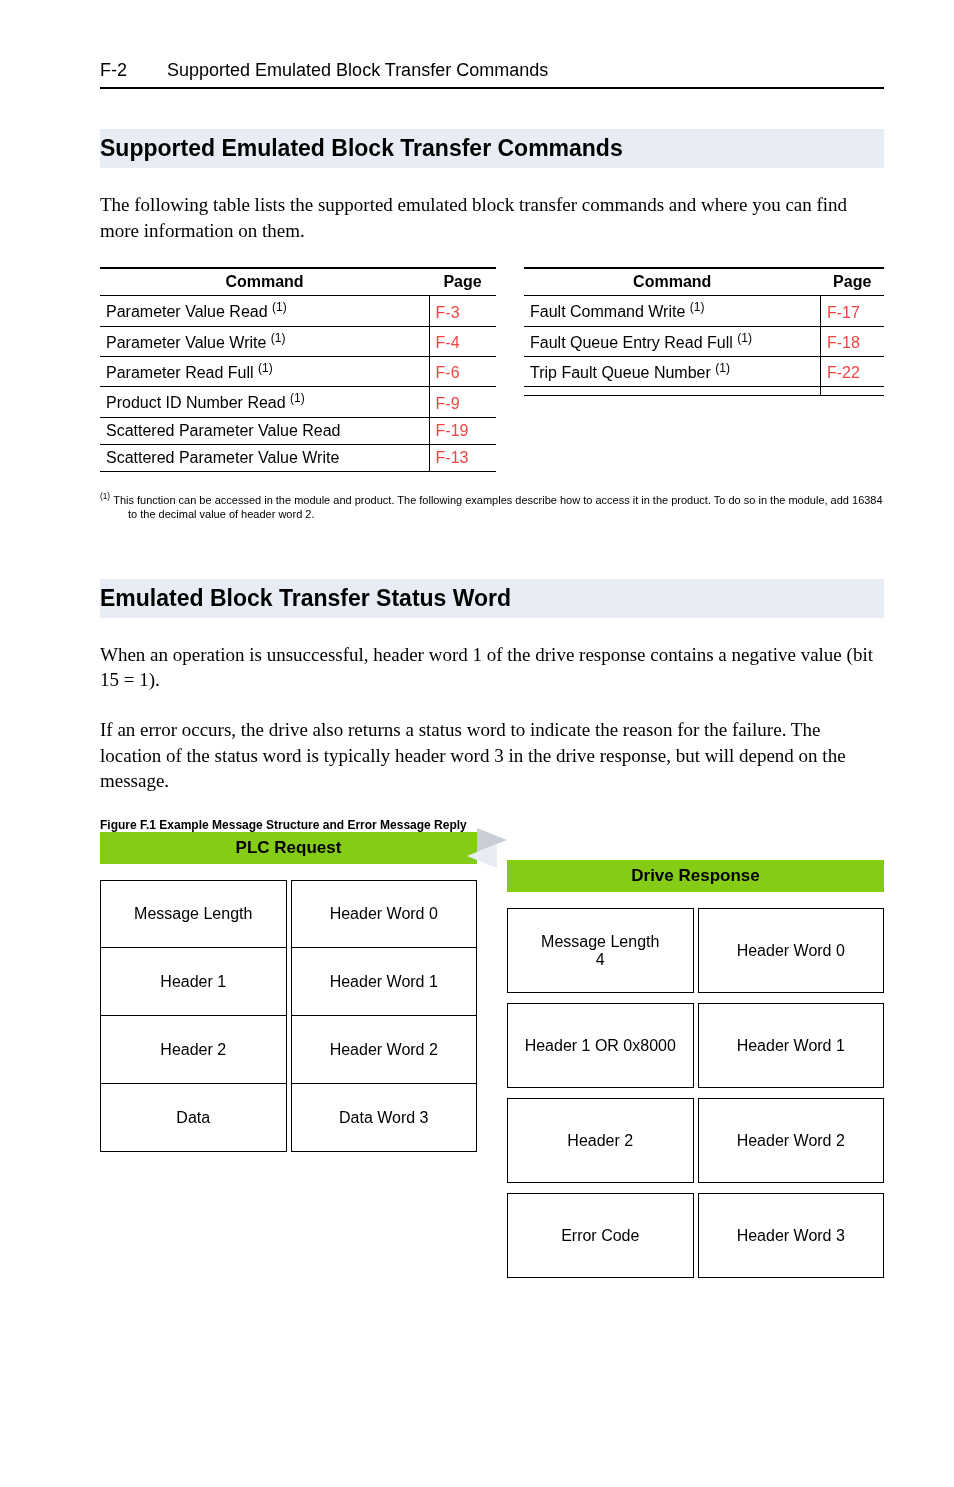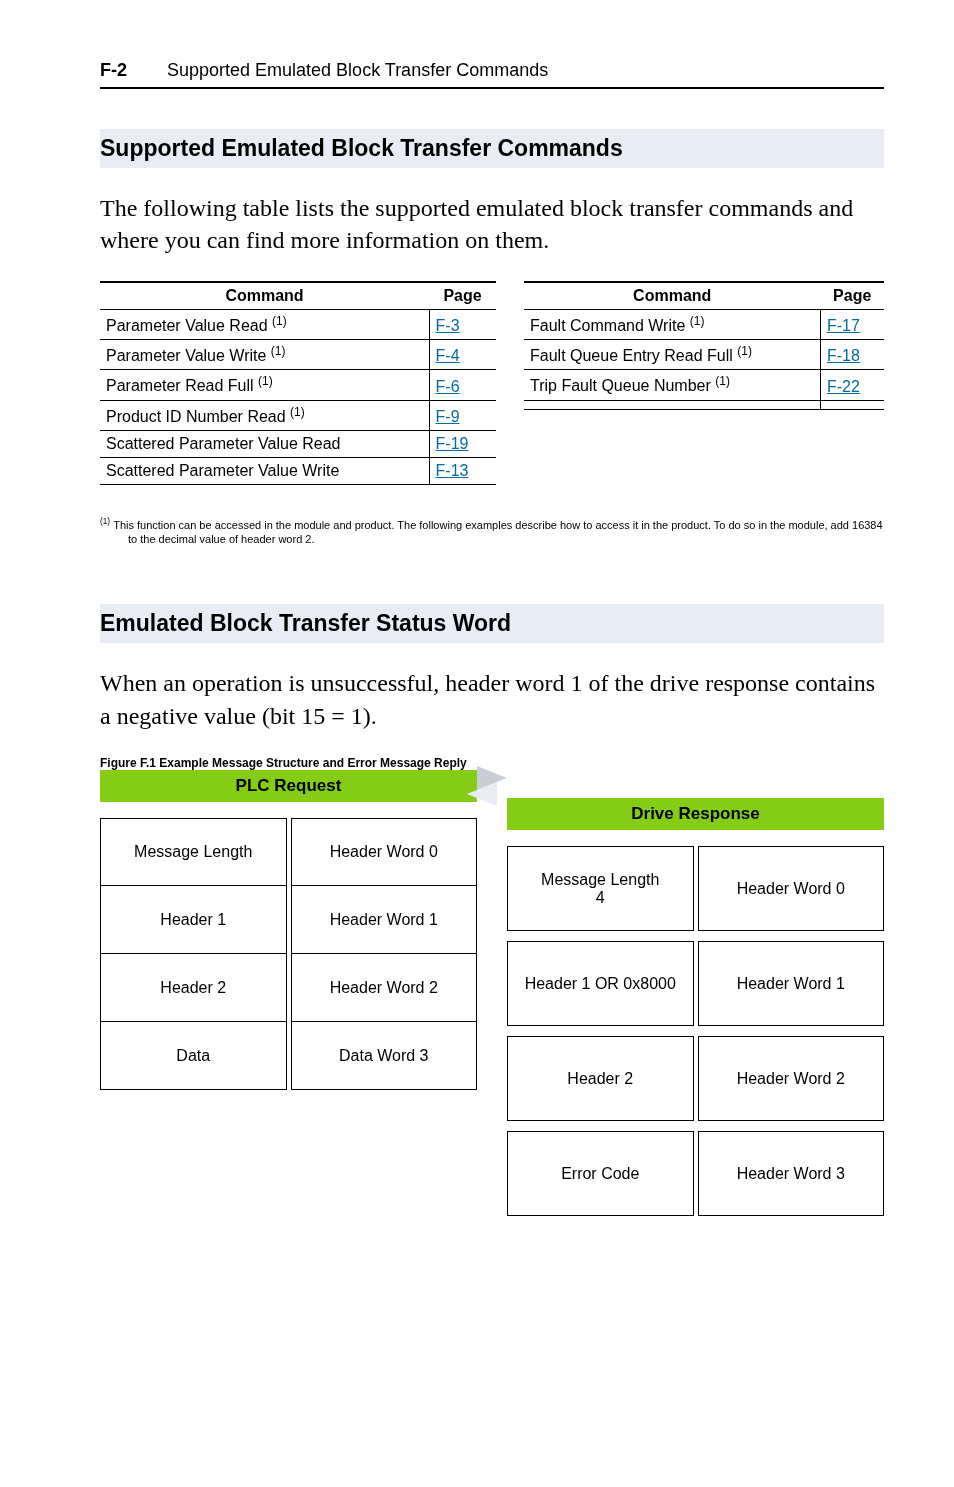--- a/index.html
+++ b/index.html
@@ -14,44 +14,44 @@
     padding: 60px 70px 60px 100px;
   }
   .header-line {
     display: flex;
     align-items: baseline;
     border-bottom: 2px solid #000;
     padding-bottom: 6px;
     margin-bottom: 40px;
   }
   .page-num {
-    font-weight: bold;
+    font-weight: normal;
     font-size: 18px;
     margin-right: 40px;
   }
   .header-title {
     font-size: 18px;
   }
   .section-heading {
     background: #e8edf5;
     font-weight: bold;
     font-size: 23px;
     padding: 6px 0;
     margin-bottom: 24px;
   }
   .body-text {
     font-family: Georgia, 'Times New Roman', serif;
-    font-size: 24px;
+    font-size: 19px;
     line-height: 1.35;
     margin-bottom: 24px;
   }
   .tables-row {
     display: flex;
     gap: 28px;
-    margin-bottom: 32px;
+    margin-bottom: 20px;
   }
   table.commands {
     border-collapse: collapse;
     font-size: 16px;
     width: 100%;
   }
   table.commands th {
     border-top: 2px solid #000;
     border-bottom: 1.5px solid #000;
     text-align: center;
@@ -63,22 +63,21 @@
   }
   table.commands td {
     border-bottom: 1px solid #000;
     padding: 4px 6px;
     vertical-align: bottom;
   }
   table.commands td.sep {
     border-left: 1px solid #000;
   }
   a.link {
-    color: #0369a1;
-    text-decoration: underline;
+    color: #ef4444;
   }
   .sup {
     font-size: 0.75em;
     vertical-align: super;
   }
   .footnote {
     font-size: 11px;
     line-height: 1.3;
     margin-bottom: 58px;
     padding-left: 28px;
@@ -241,20 +240,21 @@
     </div>
   </div>
 
   <p class="footnote">
     <span class="sup">(1)</span>&nbsp;<span>This function can be accessed in the module and product. The following examples describe how to access it in the product. To do so in the module, add 16384 to the decimal value of header word 2.</span>
   </p>
 
   <div class="section-heading">Emulated Block Transfer Status Word</div>
 
   <p class="body-text">When an operation is unsuccessful, header word 1 of the drive response contains a negative value (bit 15 = 1).</p>
+  <p class="body-text">If an error occurs, the drive also returns a status word to indicate the reason for the failure. The location of the status word is typically header word 3 in the drive response, but will depend on the message.</p>
 
   <div class="figure-caption">Figure F.1   Example Message Structure and Error Message Reply</div>
 
   <div class="diagram">
     <div class="diagram-col left">
       <div class="diag-header">PLC Request</div>
       <div class="boxes-row">
         <div class="boxes-col" id="plc-left-col">
             <div class="dbox h68">Message Length</div>
             <div class="dbox h68">Header 1</div>

